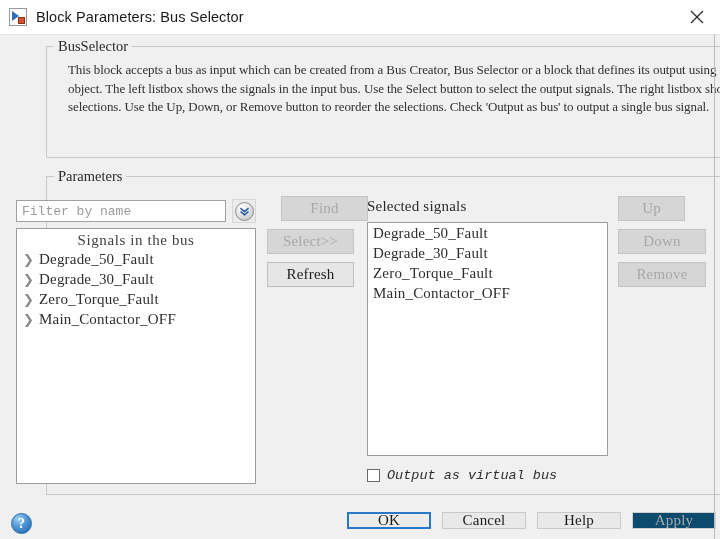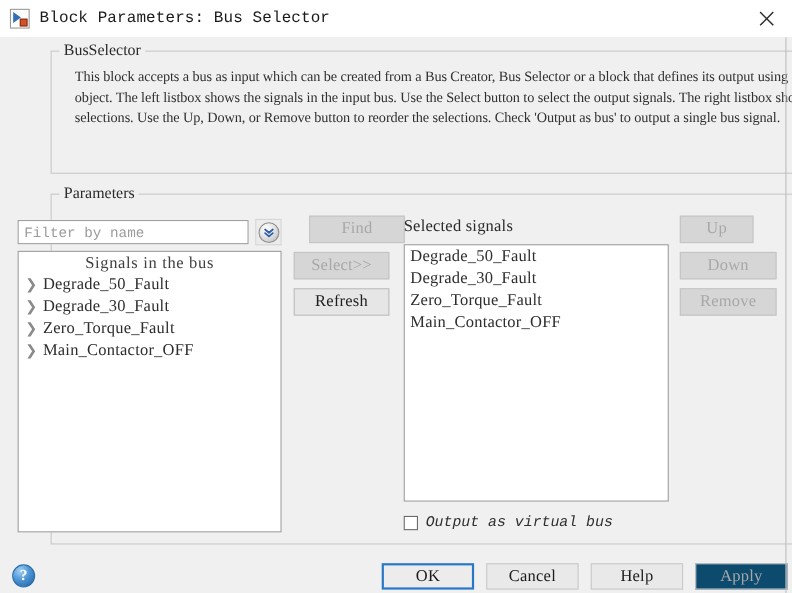--- a/index.html
+++ b/index.html
@@ -45,21 +45,21 @@
   .title-icon .sq {
     position: absolute;
     right: 1px; bottom: 1px;
     width: 7px; height: 7px;
     background: #d4522a;
     border: 1px solid #8c3118;
     box-sizing: border-box;
   }
   .title-text {
     margin-left: 9px;
-    font-family: Liberation Mono, monospace;
+    font-family: Liberation Sans, sans-serif;
     font-size: 14.5px;
     color: #1b1b1b;
     letter-spacing: .1px;
   }
   .close-btn {
     position: absolute;
     right: 0; top: 0;
     width: 46px; height: 34px;
     display: flex;
     align-items: center;
@@ -269,21 +269,21 @@
     font-family: "Liberation Serif", "DejaVu Serif", serif;
     font-size: 14px;
     font-weight: bold;
     line-height: 1;
     cursor: default;
   }
 
   .dlg-btn {
     position: absolute;
     box-sizing: border-box;
-    height: 24px;
+    height: 17px;
     background: #e9e9e9;
     border: 1px solid #c9c9c9;
     font-family: "Liberation Serif", "DejaVu Serif", serif;
     font-size: 15px;
     color: #1c1c1c;
     display: flex;
     align-items: center;
     justify-content: center;
     cursor: default;
     letter-spacing: .2px;

